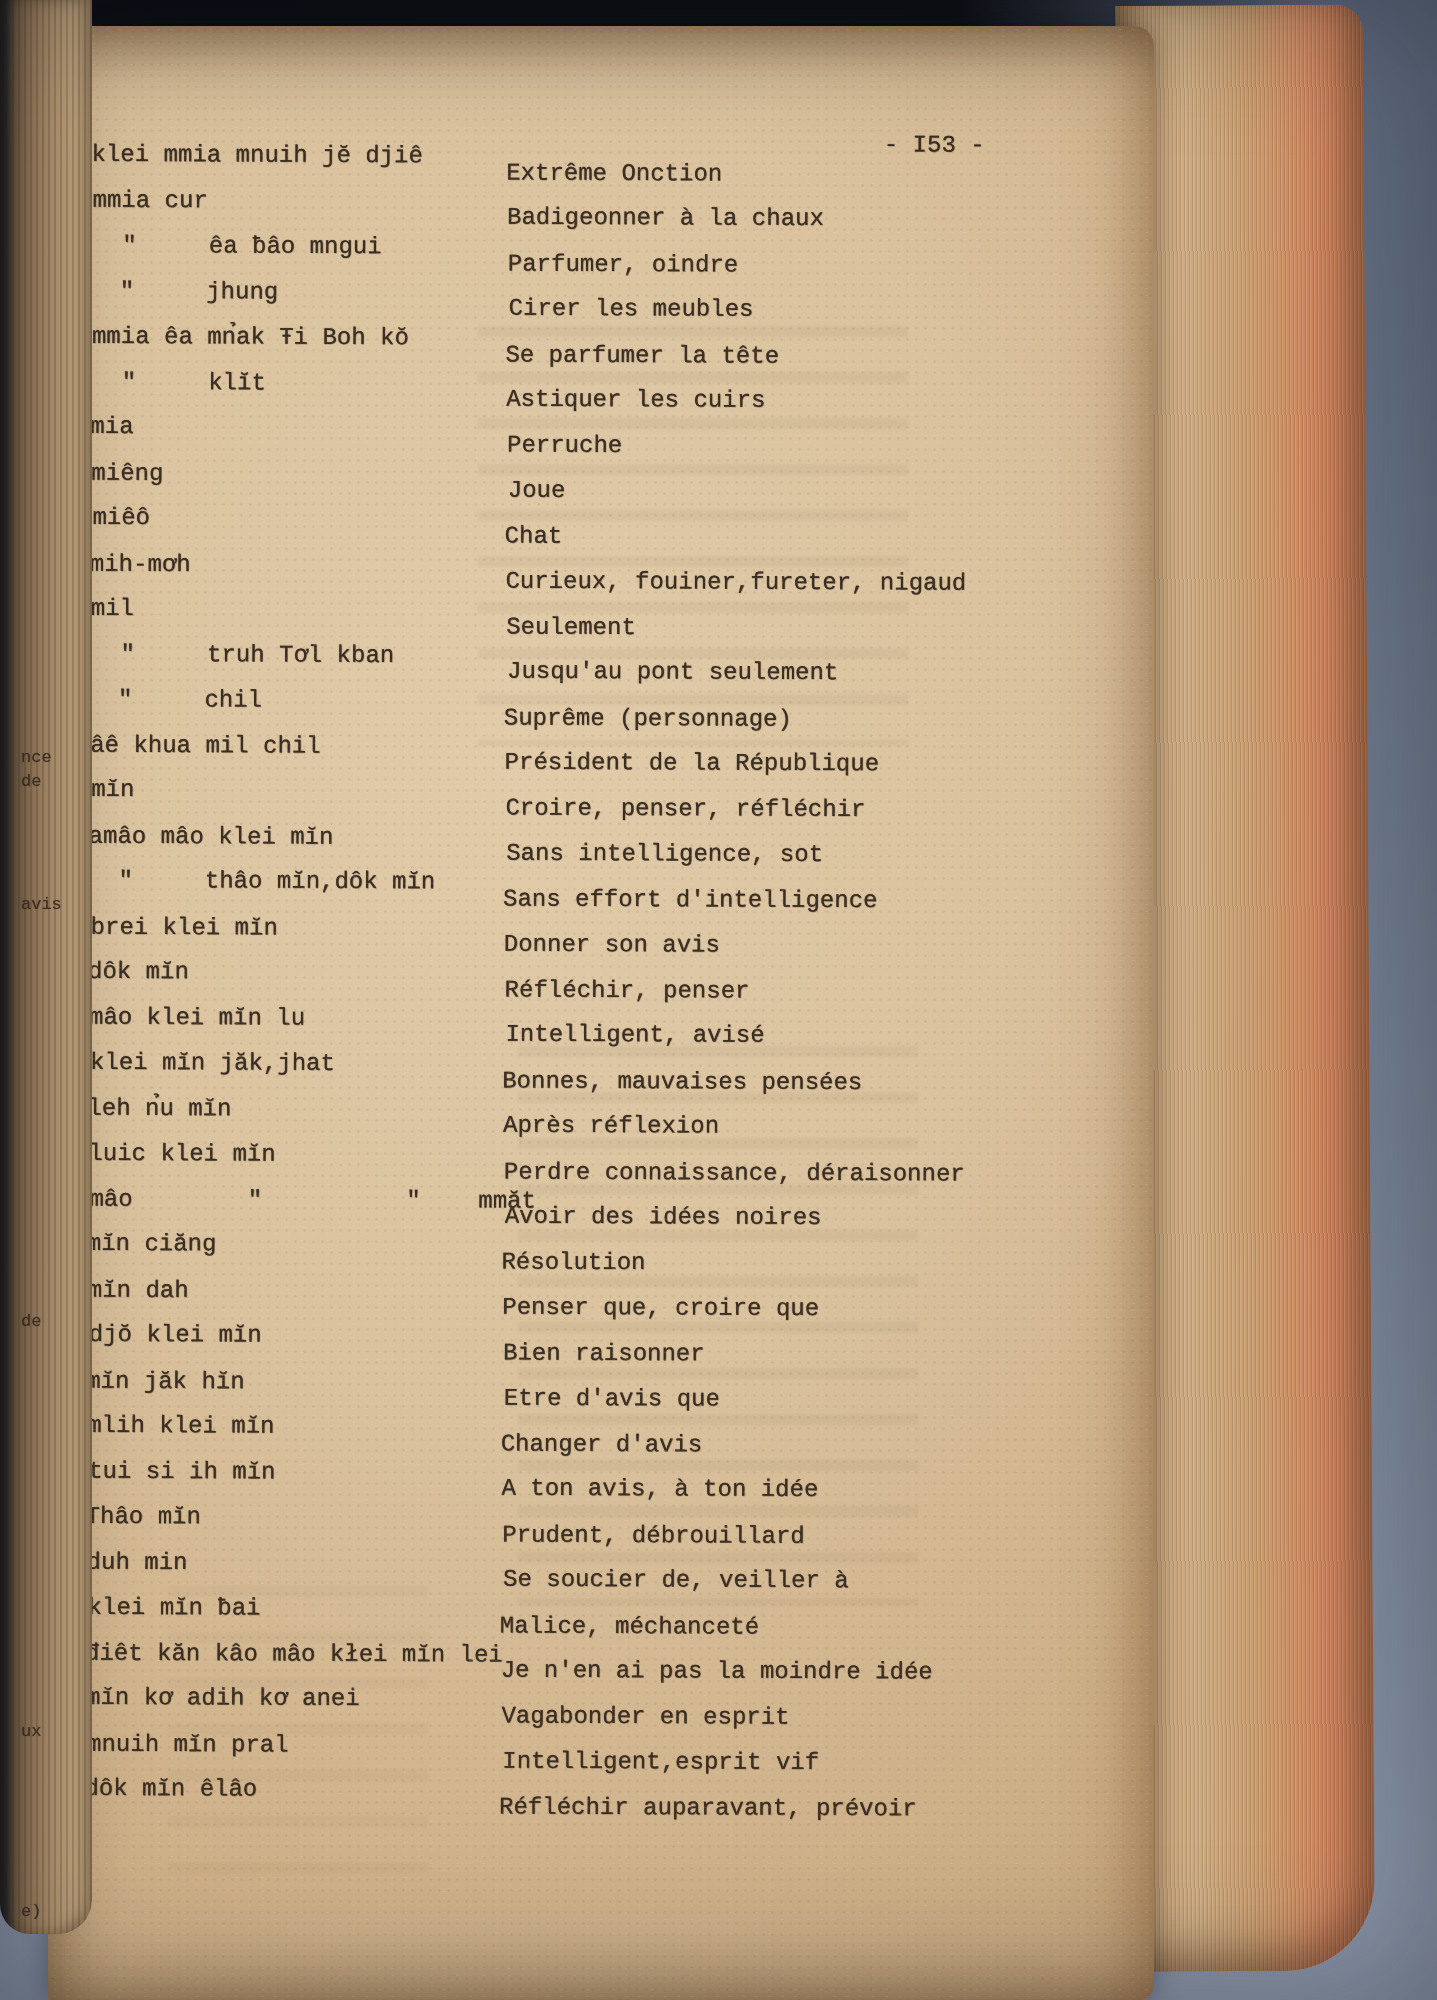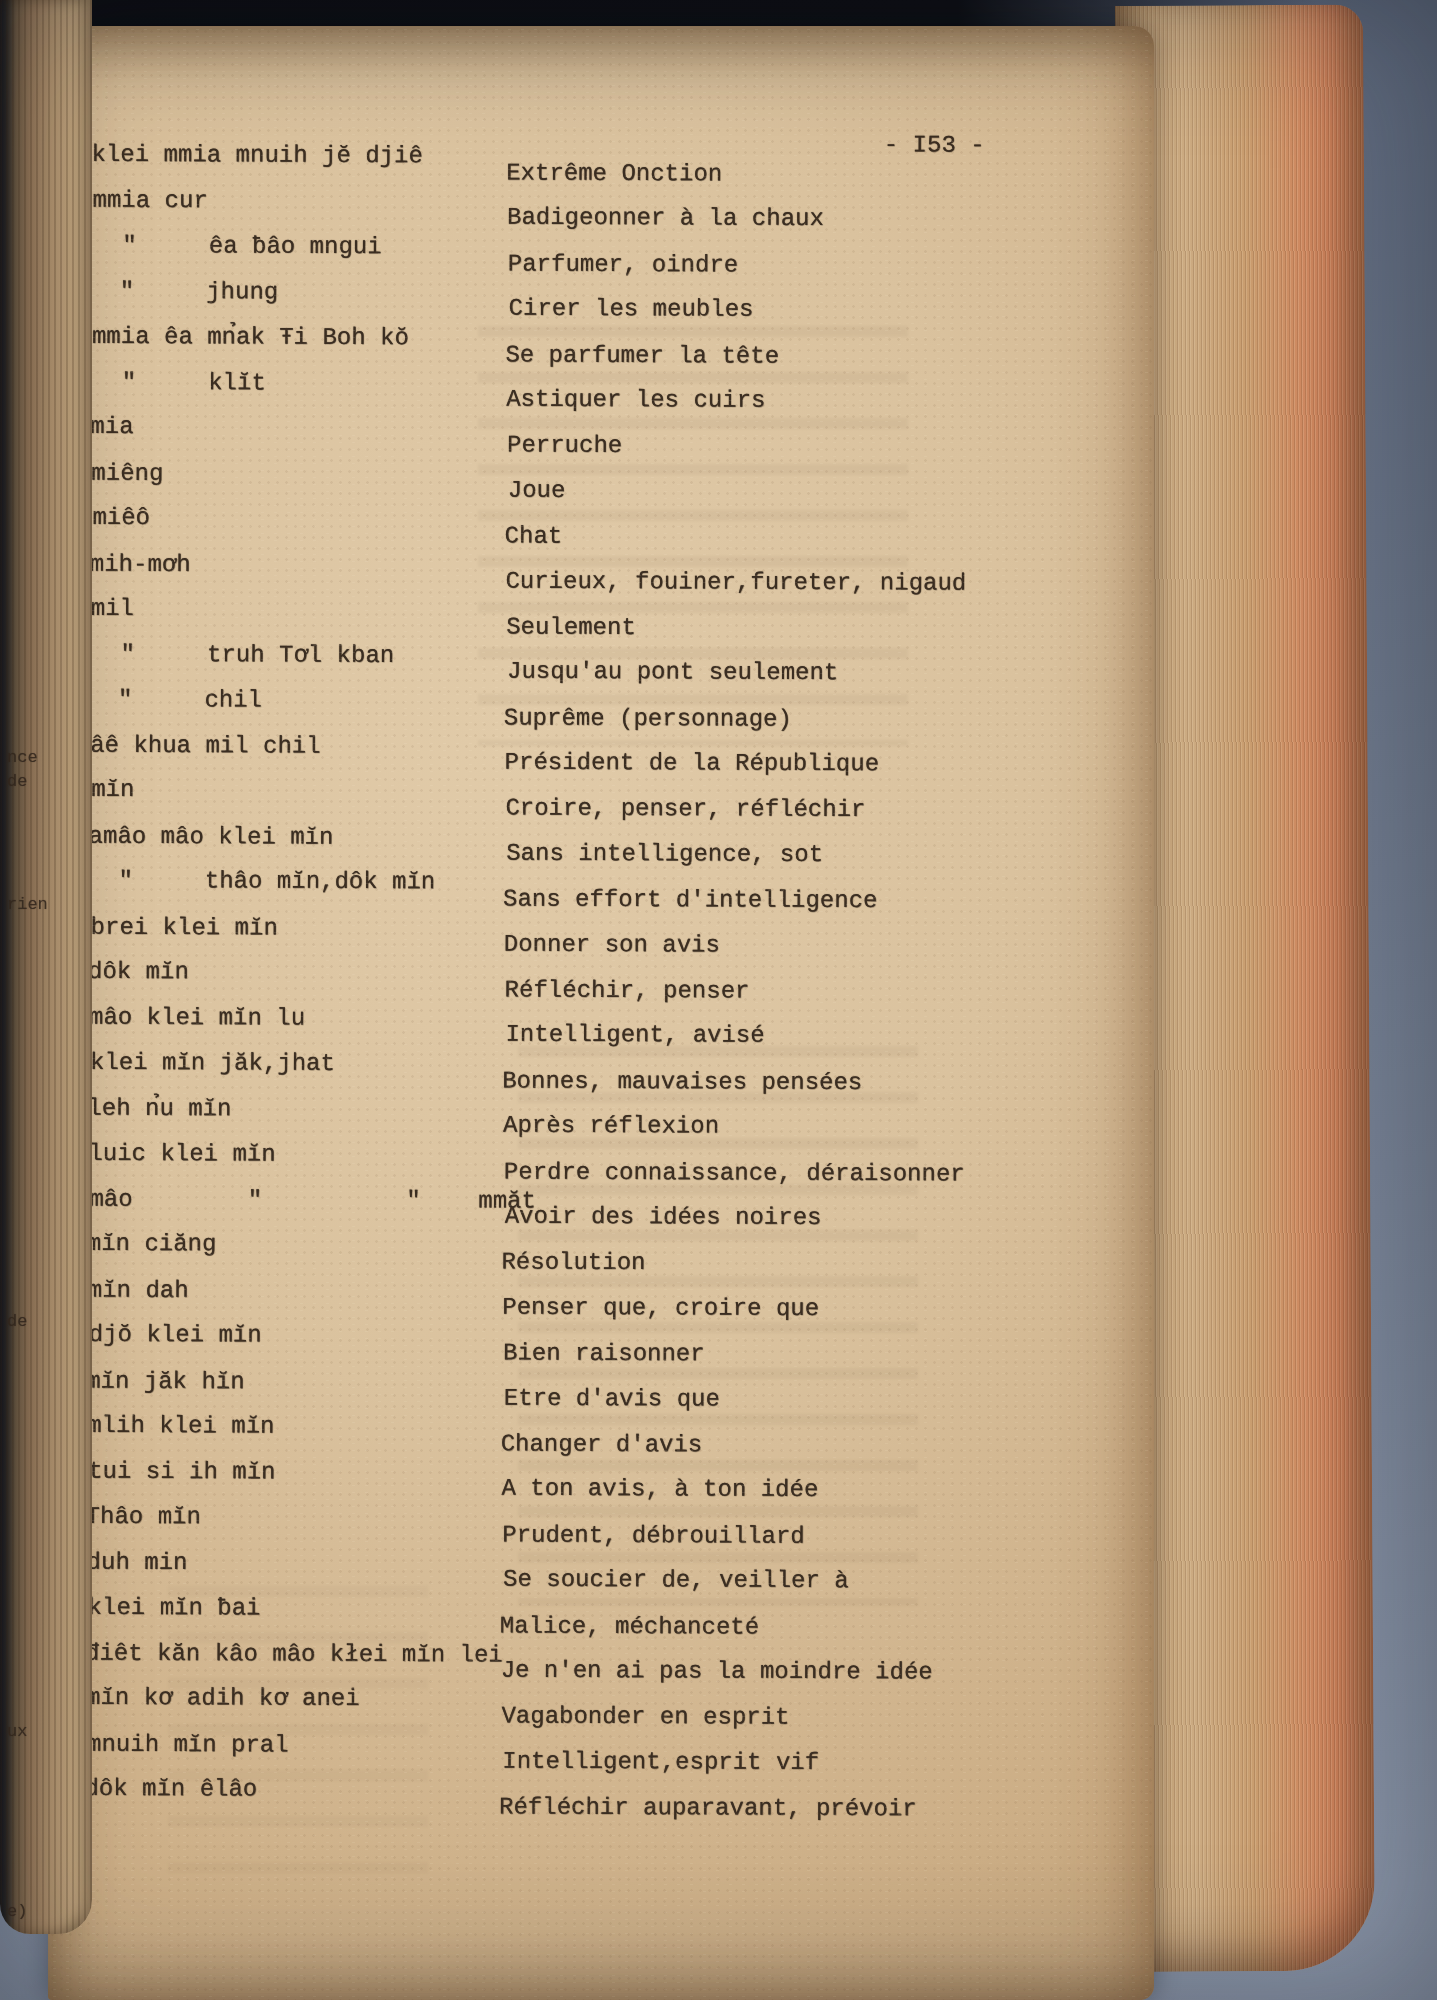--- a/index.html
+++ b/index.html
@@ -19,21 +19,21 @@
            repeating-linear-gradient(90deg, rgba(92,56,30,.18) 0 1px, rgba(255,242,214,.14) 1px 2px, rgba(0,0,0,0) 2px 4px),
            linear-gradient(90deg,#c2a074 0%,#ccab82 28%,#c99d6f 52%,#cf8a61 74%,#ca7f59 87%,#b4734e 100%);
          box-shadow:inset 26px 0 30px -18px rgba(70,40,18,.55), inset -10px -20px 40px rgba(60,30,15,.35);}
   
   .binding{position:absolute;left:0;top:0;width:92px;height:1934px;
          border-radius:0 0 34px 30px;
          background:
            repeating-linear-gradient(90deg, rgba(62,42,22,.22) 0 2px, rgba(0,0,0,0) 2px 6px),
            linear-gradient(90deg,#16171d 0px,#2d2a26 7px,#6f5b43 16px,#97795a 30px,#b2946f 52px,#c2a67f 78px,#cbae87 92px);
          box-shadow:inset -8px 0 14px rgba(40,25,10,.4);}
-  .fragment{position:absolute;left:7px;max-width:40px;overflow:hidden;
+  .fragment{position:absolute;left:21px;max-width:40px;overflow:hidden;
          font:17px/20px "Liberation Mono",monospace;color:rgba(56,42,30,.8);
          text-shadow:0 0 1px rgba(56,42,30,.6);}
   
   .page{position:absolute;left:48px;top:26px;width:1106px;height:1974px;
          border-radius:5px 20px 14px 4px;
          background:radial-gradient(ellipse 115% 85% at 42% 36%, #e1cba9 0%, #dac29e 40%, #ccae86 76%, #bf9f76 100%);
          box-shadow:inset 34px 0 55px -22px rgba(95,62,30,.38),
                     inset -46px 0 70px -26px rgba(120,78,42,.42),
                     inset 0 44px 64px -30px rgba(82,55,28,.5),
                     inset 0 -30px 60px -30px rgba(110,75,40,.35),
@@ -226,20 +226,20 @@
             <span class="rhade" style="transform: translate(-1.2px, 0px);">dôk mĭn êlâo</span>
             <span class="french" style="transform: translate(-1.5px, 0.8px);">Réfléchir auparavant, prévoir</span>
           </div>
         </div>
     </div>
   </div>
 
   <div class="binding">
       <span class="fragment" style="top: 748px;">nce</span>
       <span class="fragment" style="top: 772px;">de</span>
-      <span class="fragment" style="top: 895px;">rien</span>
+      <span class="fragment" style="top: 895px;">avis</span>
       <span class="fragment" style="top: 1312px;">de</span>
       <span class="fragment" style="top: 1722px;">ux</span>
       <span class="fragment" style="top: 1902px;">e)</span>
     </div>
 
   <div class="vignette"></div>
 </div>
 
 </body></html>

